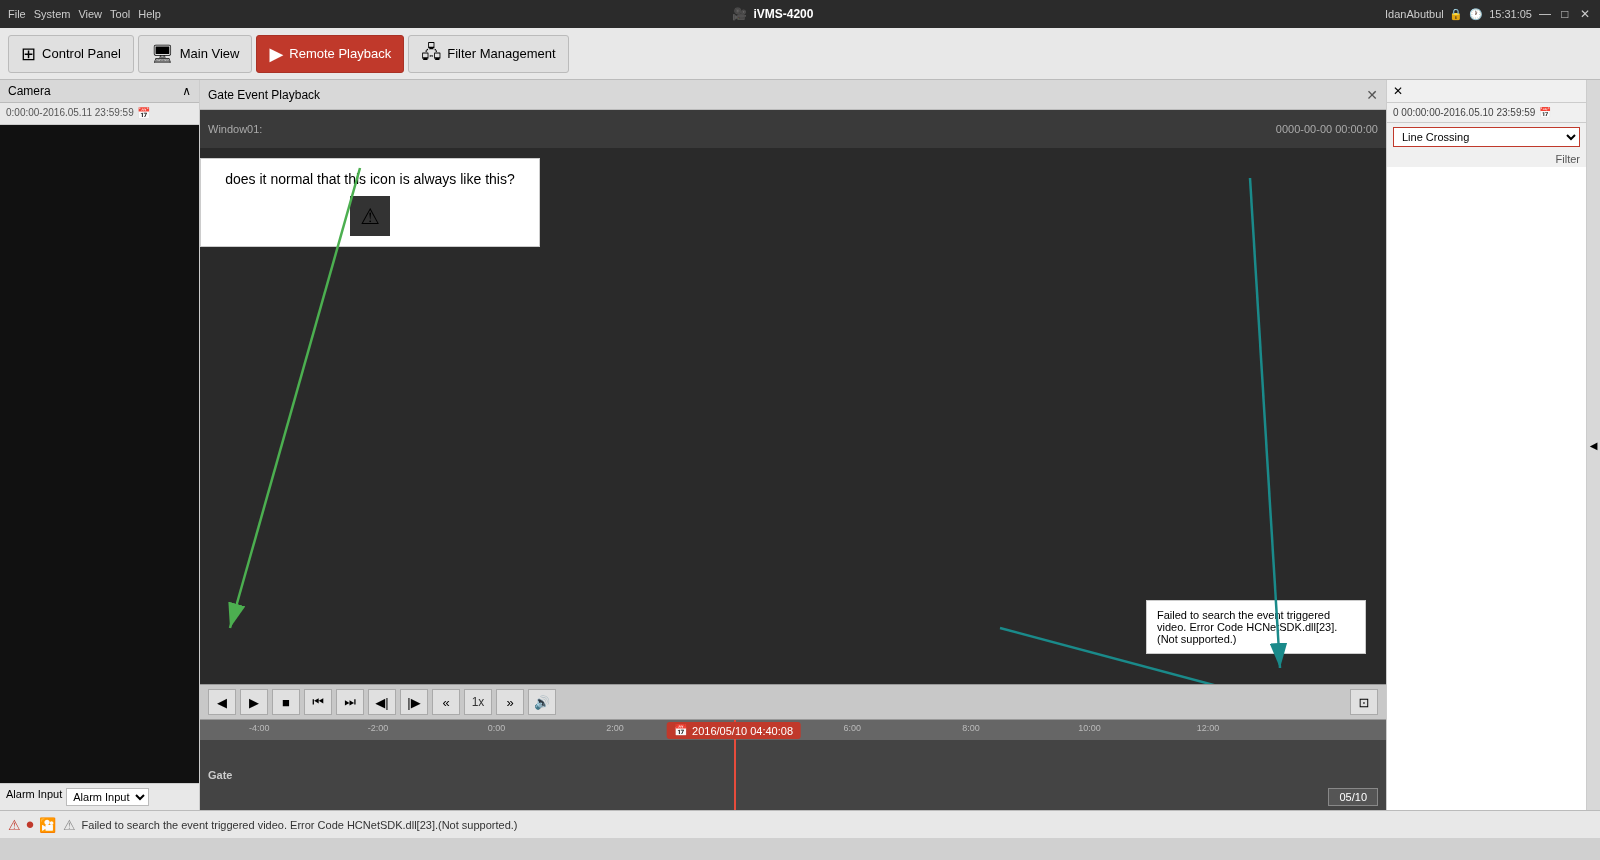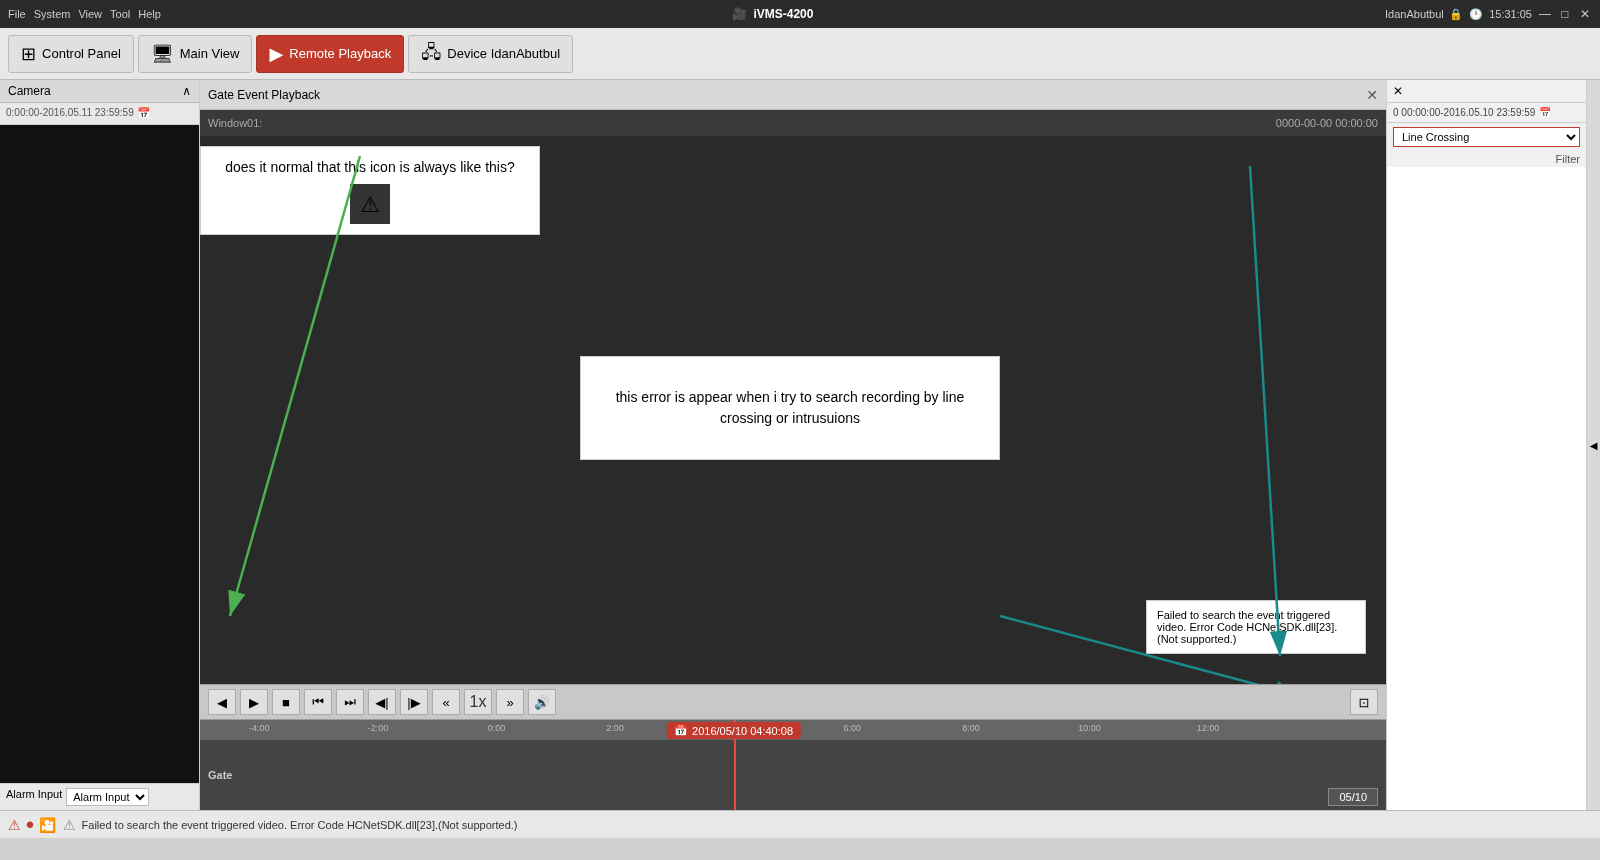--- a/index.html
+++ b/index.html
@@ -57,21 +57,21 @@
     #center { flex: 1; display: flex; flex-direction: column; background: #2a2a2a; position: relative; }
 
     #playback-header {
       height: 30px; background: #d8d8d8; border-bottom: 1px solid #bbb;
       display: flex; align-items: center; justify-content: space-between;
       padding: 0 8px;
     }
     #playback-header .close-btn { cursor: pointer; font-size: 14px; color: #555; }
 
     #video-header {
-      height: 26px; background: #3a3a3a; display: flex; align-items: center; justify-content: space-between;
+      height: 38px; background: #3a3a3a; display: flex; align-items: center; justify-content: space-between;
       padding: 0 8px; color: #aaa; font-size: 11px;
     }
 
     #video-area { flex: 1; background: #2a2a2a; position: relative; overflow: hidden; }
 
     
     .annotation-box {
       position: absolute; background: white; border: 1px solid #ccc;
       padding: 10px 14px; font-size: 14px; line-height: 1.5; text-align: center;
       z-index: 10;
@@ -86,21 +86,21 @@
     
     #player-controls {
       height: 36px; background: #c8c8c8; display: flex; align-items: center;
       padding: 0 8px; gap: 4px; border-top: 1px solid #999; border-bottom: 1px solid #999;
     }
     .ctrl-btn {
       width: 28px; height: 26px; background: #e0e0e0; border: 1px solid #aaa;
       display: flex; align-items: center; justify-content: center; cursor: pointer;
       font-size: 13px;
     }
-    .speed-label { padding: 0 6px; font-size: 16px; color: #333; }
+    .speed-label { padding: 0 6px; font-size: 12px; color: #333; }
     .ctrl-right { margin-left: auto; }
 
     
     #timeline-area {
       height: 90px; background: #555; position: relative; overflow: hidden;
     }
     #timeline-ruler {
       height: 20px; background: #666; display: flex; align-items: center;
       padding: 0 20px; position: relative;
     }
@@ -188,21 +188,21 @@
   <div class="toolbar-btn">
     <span class="icon">🖥</span>
     <span>Main View</span>
   </div>
   <div class="toolbar-btn active">
     <span class="icon">▶</span>
     <span>Remote Playback</span>
   </div>
   <div class="toolbar-btn">
     <span class="icon">🖧</span>
-    <span>Device IdanAbutbul</span>
+    <span>Filter Management</span>
   </div>
 </div>
 
 <div id="main">
 
   <div id="sidebar">
     <div id="sidebar-header">
       <span>Camera</span>
       <span>∧</span>
     </div>
@@ -236,23 +236,20 @@
     <div id="video-area">
 
       <div id="ann1" class="annotation-box">
         <span>does it normal that this icon is always like this?</span>
         <br>
         <div class="warning-icon">
           <span style="font-size:22px;">⚠</span>
         </div>
       </div>
 
-      <div id="ann2" class="annotation-box">
-        <span>this error is appear when i try to search recording by line crossing or intrusuions</span>
-      </div>
 
       <svg id="arrows-overlay" xmlns="http://www.w3.org/2000/svg">
 
         <defs>
           <marker id="arrowhead-teal" markerWidth="10" markerHeight="7" refX="10" refY="3.5" orient="auto">
             <polygon points="0 0, 10 3.5, 0 7" fill="#1a8a8a"></polygon>
           </marker>
           <marker id="arrowhead-green" markerWidth="10" markerHeight="7" refX="10" refY="3.5" orient="auto">
             <polygon points="0 0, 10 3.5, 0 7" fill="#4caf50"></polygon>
           </marker>

